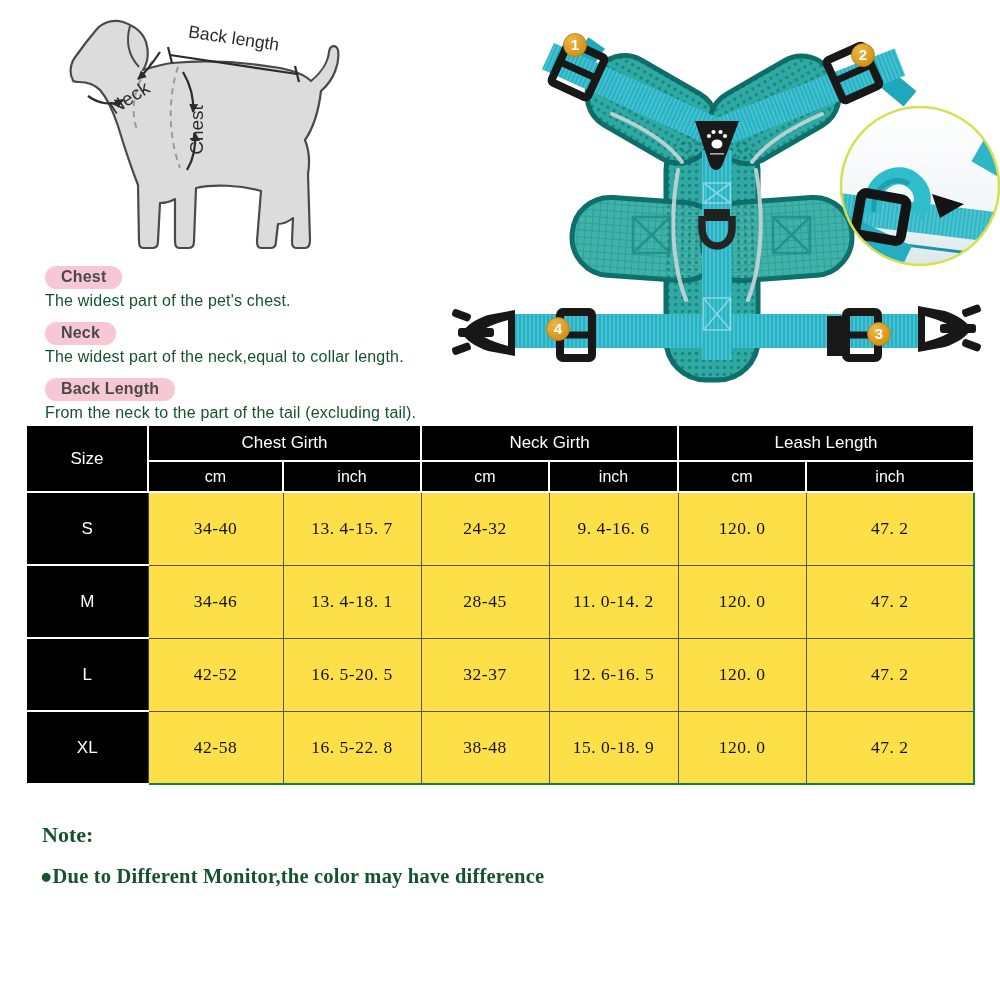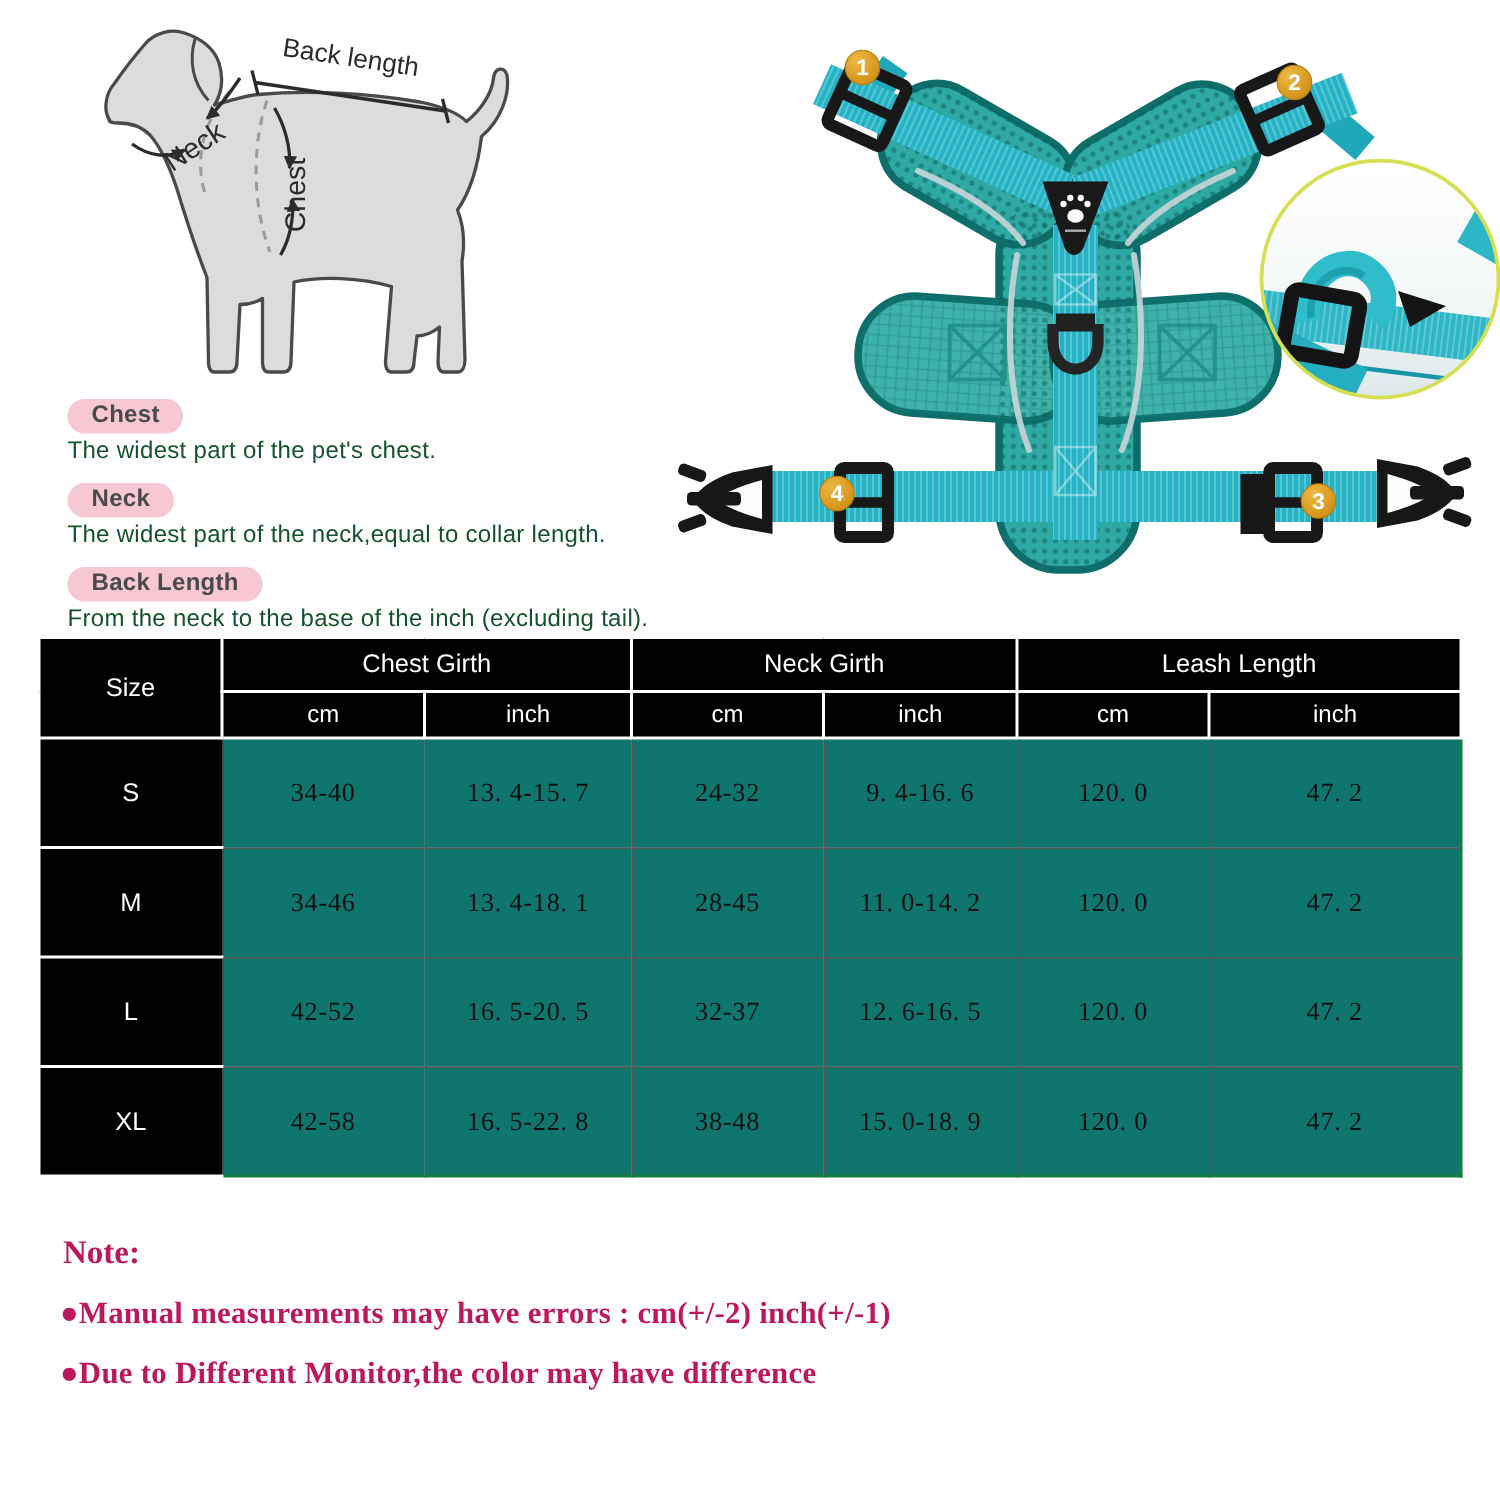--- a/index.html
+++ b/index.html
@@ -23,26 +23,26 @@
   .size-table{position:absolute;left:25px;top:424px;border-collapse:collapse;
               table-layout:fixed;width:948px;border:2px solid #15803d;}
   .size-table th,.size-table td{text-align:center;vertical-align:middle;padding:0;}
   .size-table thead th{background:#000;color:#fff;font-weight:normal;
                        font-size:16px;border:2px solid #fff;}
   .size-table thead tr:first-child th{height:34px;font-size:17px;}
   .size-table thead tr:last-child th{height:29px;margin-top:28px;}
   .size-table tbody tr{height:73px;}
   .size-table tbody th{background:#000;color:#fff;font-weight:normal;font-size:17px;
                        border:2px solid #fff;border-right:1px solid #444;}
-  .size-table tbody td{background:#0f766e;border:1px solid #555;color:#111;
+  .size-table tbody td{background:#fde047;border:1px solid #555;color:#111;
                        font-family:"Liberation Serif",serif;font-size:17.5px;
                        letter-spacing:.5px;}
 
   
-  .note{position:absolute;left:40px;top:822px;width:720px;color:#be185d;
+  .note{position:absolute;left:40px;top:822px;width:720px;color:#14532d;
         font-family:"Liberation Serif",serif;font-weight:bold;}
   .note-title{font-size:22px;margin:0 0 17px 2px;}
   .note-item{font-size:20.5px;margin:0 0 17px 0;letter-spacing:.2px;}
 </style>
 </head>
 <body>
 
 <svg class="dog-svg" width="430" height="265" viewBox="25 8 430 265">
   <defs>
     <marker id="ah" markerUnits="userSpaceOnUse" markerWidth="10" markerHeight="10" refX="8" refY="4.5" orient="auto">
@@ -265,21 +265,21 @@
   <div class="def-block">
     <span class="pill">Chest</span>
     <p class="def-text">The widest part of the pet's chest.</p>
   </div>
   <div class="def-block">
     <span class="pill">Neck</span>
     <p class="def-text">The widest part of the neck,equal to collar length.</p>
   </div>
   <div class="def-block">
     <span class="pill">Back Length</span>
-    <p class="def-text">From the neck to the base of the inch (excluding tail).</p>
+    <p class="def-text">From the neck to the part of the tail (excluding tail).</p>
   </div>
 </div>
 
 <table class="size-table">
   <colgroup>
     <col style="width:122px">
       <col style="width:135px">
       <col style="width:138px">
     <col style="width:128px">
       <col style="width:129px">
@@ -337,15 +337,14 @@
       <td>38-48</td>
       <td>15. 0-18. 9</td>
       <td>120. 0</td>
       <td>47. 2</td>
     </tr>
   </tbody>
 </table>
 
 <div class="note">
   <p class="note-title">Note:</p>
-  <p class="note-item">●Manual measurements may have errors : cm(+/-2)  inch(+/-1)</p>
   <p class="note-item">●Due to Different Monitor,the color may have difference</p>
 </div>
 
 </body></html>

